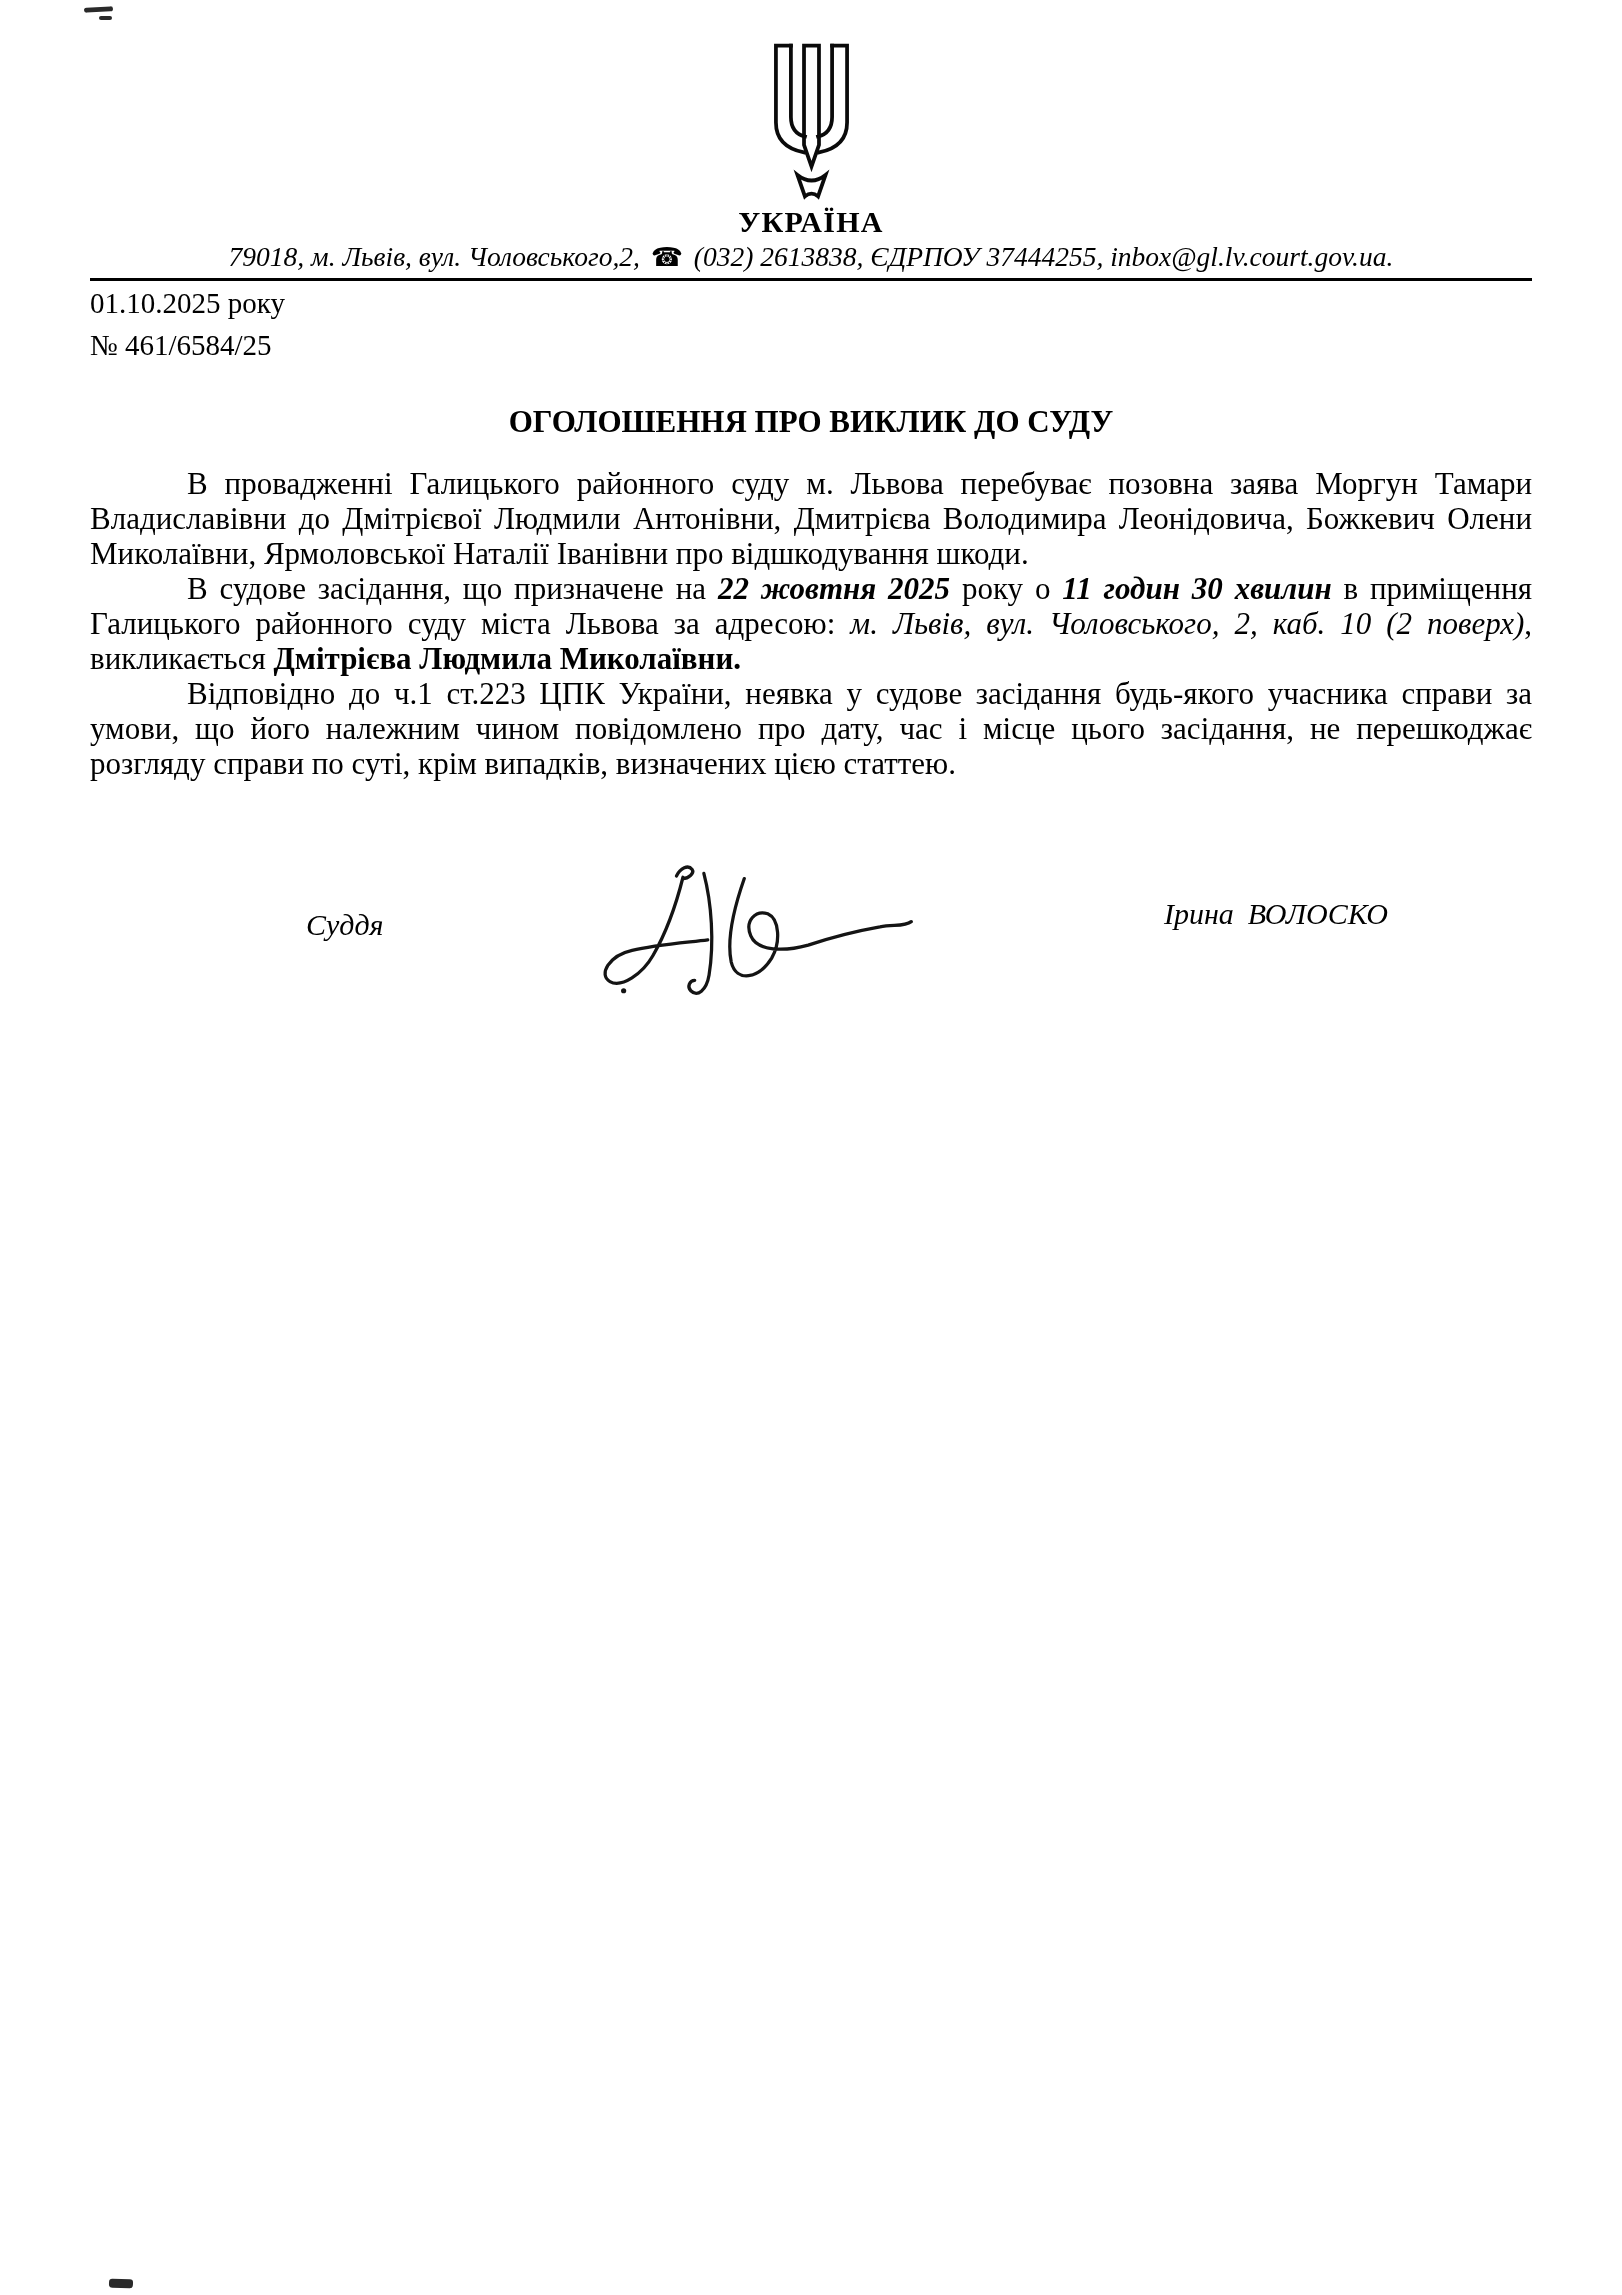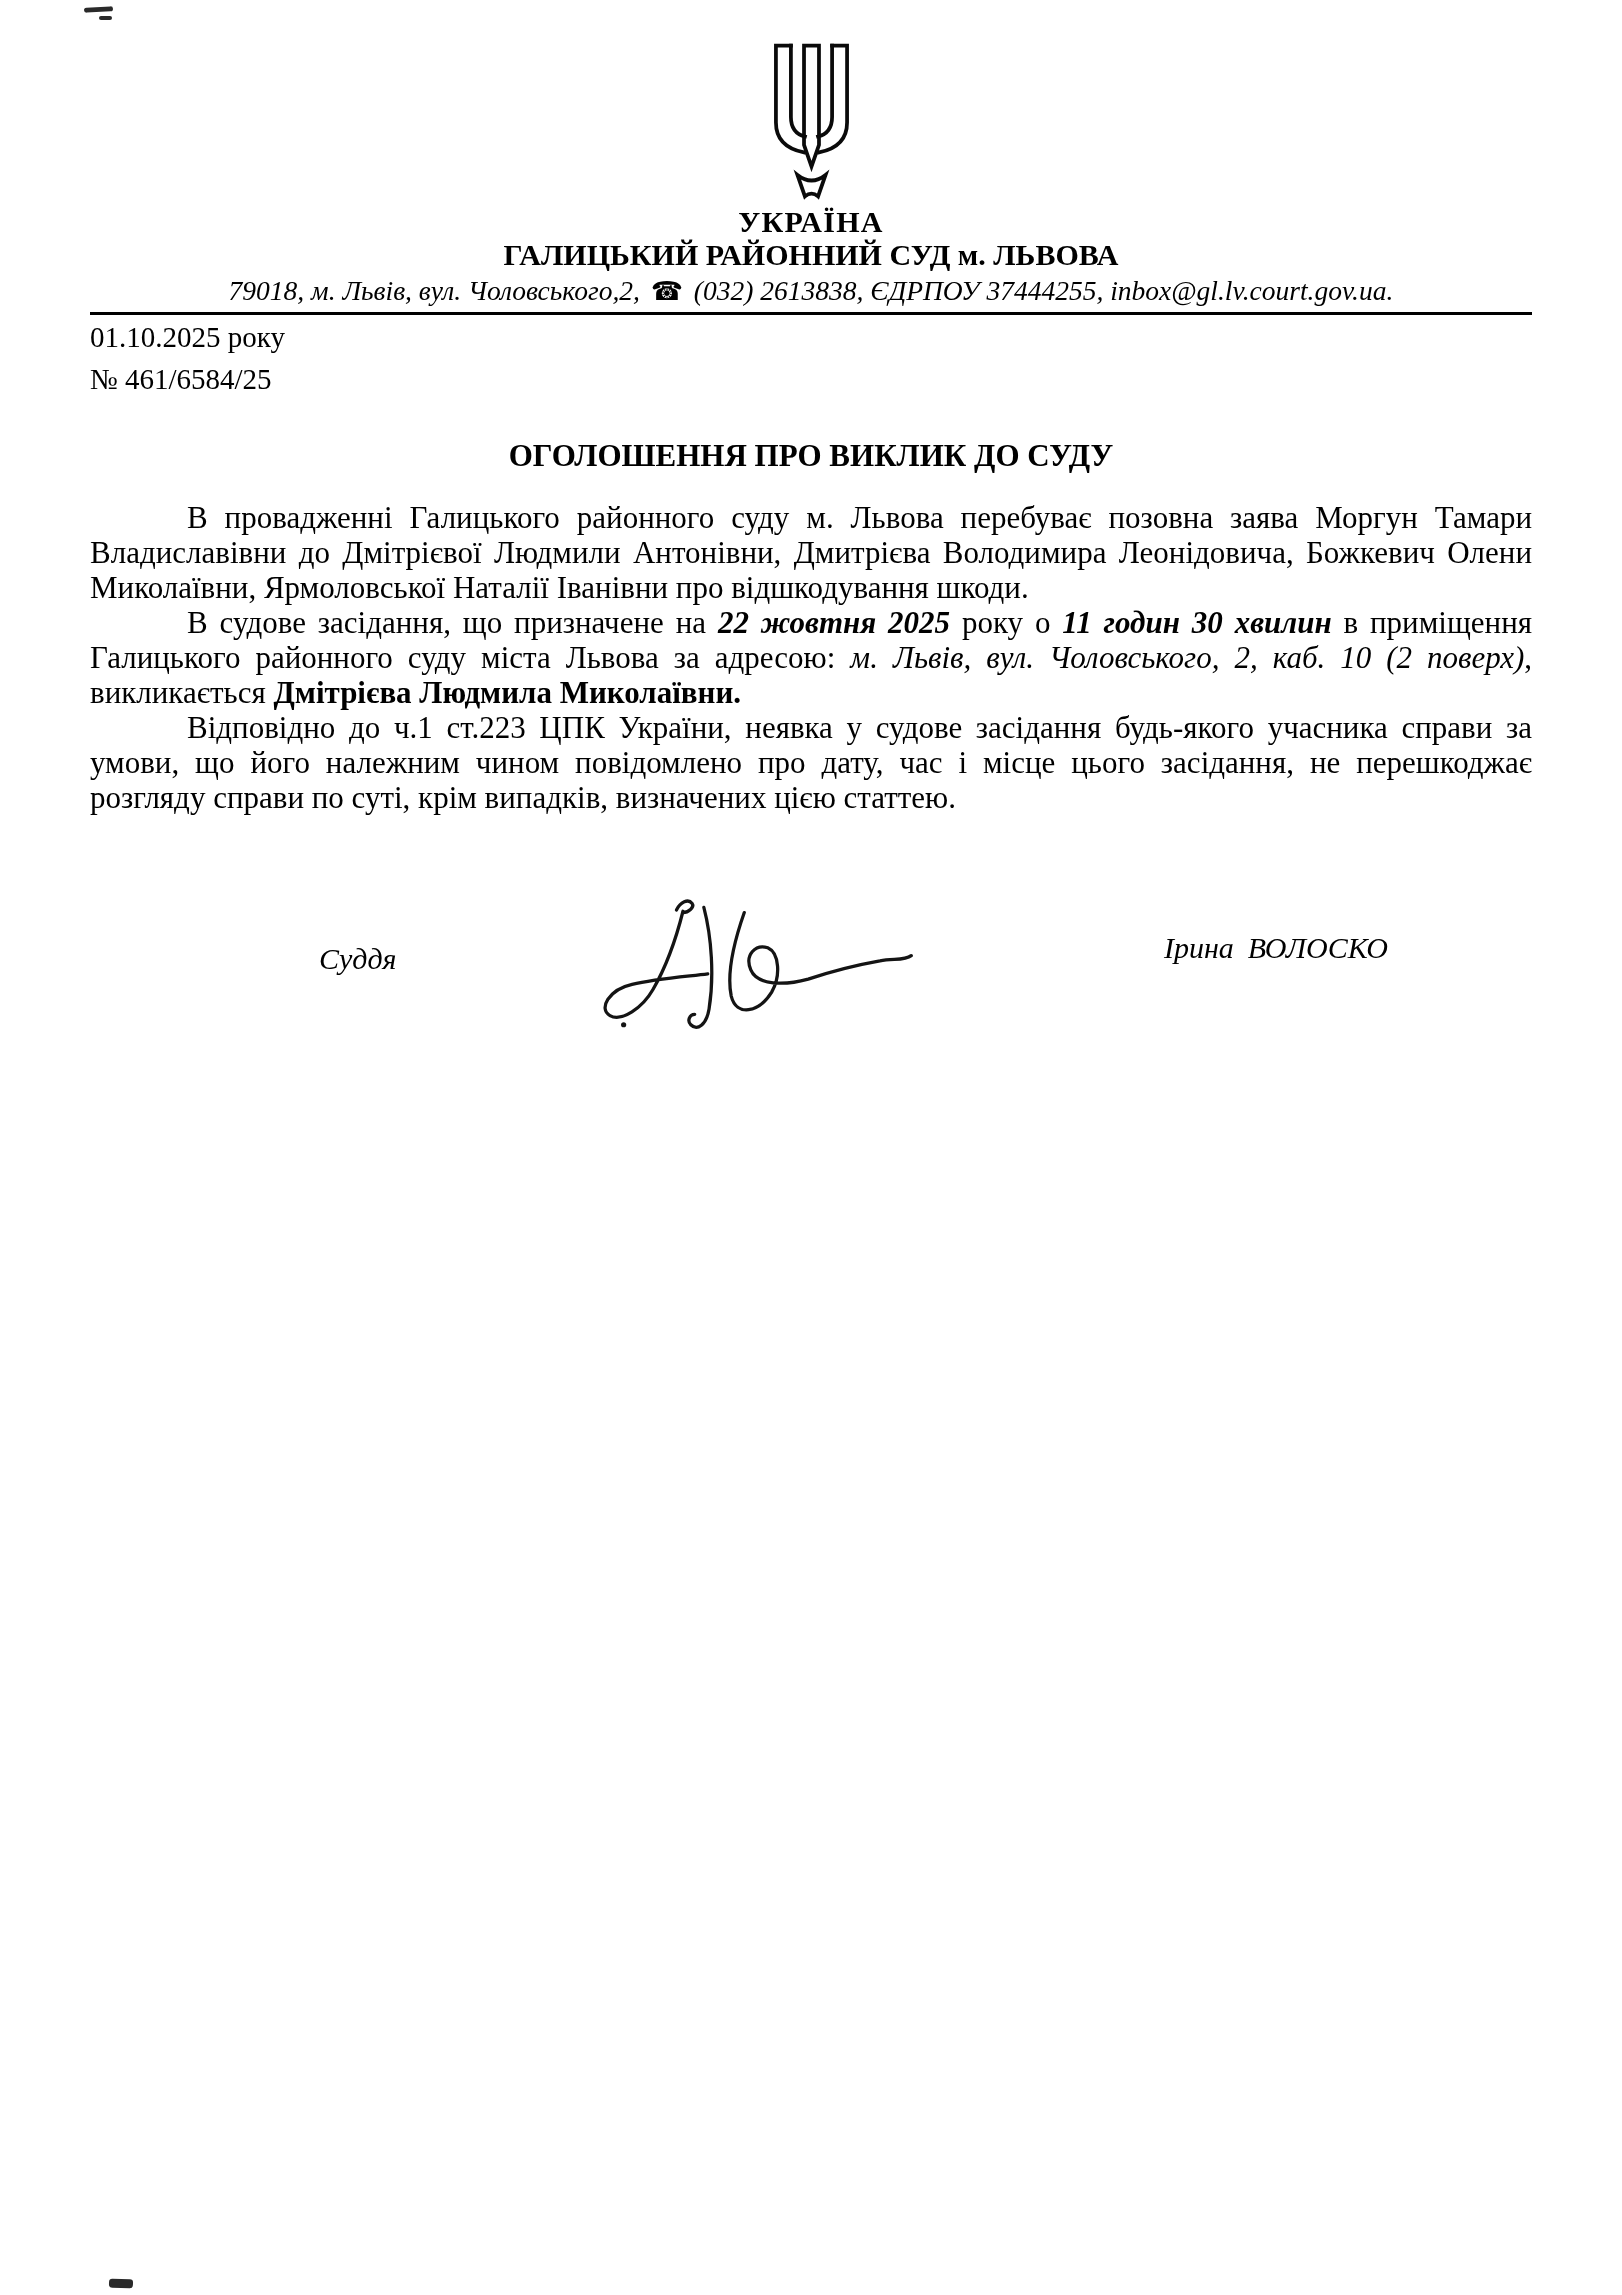--- a/index.html
+++ b/index.html
@@ -27,21 +27,21 @@
 
   .doc-title { text-align:center; font-weight:bold; font-size:31px; line-height:37px; margin-top:41px; }
 
   .body-text { margin-top:26px; font-size:31px; line-height:35px; text-align:justify; }
   .body-text p { text-indent:97px; }
   .bi { font-weight:bold; font-style:italic; }
   .it { font-style:italic; }
   .b  { font-weight:bold; }
 
   .sig-row { position:relative; margin-top:84px; height:196px; }
-  .sig-role { position:absolute; left:229px; top:43px; font-style:italic; font-size:30px; }
+  .sig-role { position:absolute; left:216px; top:43px; font-style:italic; font-size:30px; }
   .sig-name { position:absolute; left:1074px; top:32px; font-style:italic; font-size:30px; word-spacing:6.5px; }
   .autograph { position:absolute; left:458px; top:-6.5px; width:373px; height:150px; }
 
   .artifact { position:absolute; background:#2a2a2a; }
   .artifact.a1 { left:84px; top:6.5px;  width:29px; height:4.6px; border-radius:2.6px; transform:rotate(-3deg); }
   .artifact.a2 { left:99px; top:15.7px;  width:13px; height:3.9px; border-radius:2px; }
   .artifact.a3 { left:109px; top:2279px; width:23.6px; height:8.5px; border-radius:3.3px; transform:rotate(2deg); }
 </style>
 </head>
 <body>
@@ -59,21 +59,20 @@
           <path d="M82,4 H98 V86 Q98,112 68,118"></path>
           <path d="M82,4 V80 Q82,97 67,101"></path>
 
           <path d="M52,4 H68 V110 L60,133 L52,110 Z"></path>
 
           <path d="M45,142 Q60,154 75,142 L67,165 Q60,159 53,165 Z"></path>
         </g>
       </svg>
     </div>
     <div class="country">УКРАЇНА</div>
-    <div class="court">ГАЛИЦЬКИЙ РАЙОННИЙ СУД м. ЛЬВОВА</div>
     <div class="addr">
       <span>79018,  м. Львів,  вул. Чоловського,2,</span>
       <span class="phone">☎</span>
       <span>(032) 2613838,  ЄДРПОУ 37444255,  inbox@gl.lv.court.gov.ua.</span>
     </div>
     <div class="rule"></div>
   </div>
 
   <div class="meta">
     <div>01.10.2025 року</div>

